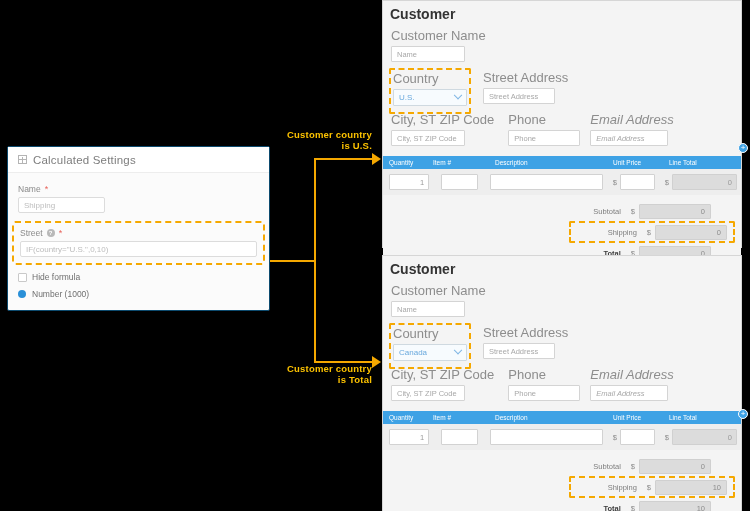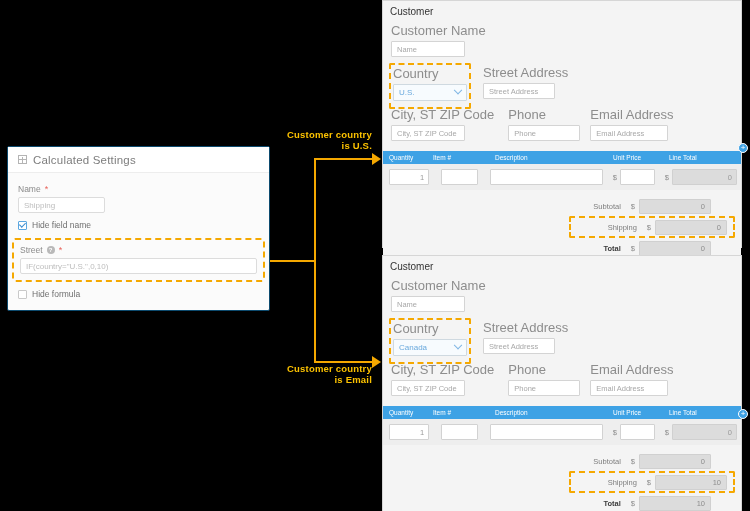--- a/index.html
+++ b/index.html
@@ -59,21 +59,21 @@
   .radio{ width:8px;height:8px;border-radius:50%;background:#2a90d8; flex:0 0 auto;}
 
   
   .form-card{
     position:absolute; left:382px; width:360px;
     background:#f4f4f4; border:1px solid #d6d6d6;
   }
   .form-top{ top:0px; height:248px; }
   .form-bot{ top:255px; height:256px; }
 
-  .cust-title{ font-size:10px; font-weight:normal; color:#333; padding:5px 0 0 7px; }
+  .cust-title{ font-size:14px; font-weight:bold; color:#333; padding:5px 0 0 7px; }
   .fields{ padding:6px 8px 0 8px; }
   .frow{ display:flex; }
   .fgroup{ margin-bottom:8px; }
   .flbl{ font-size:13px; color:#8d8d8d; margin-bottom:3px; }
   .finput{
     height:16px; background:#fff; border:1px solid #d4d4d4; border-radius:1px;
     font-size:7.5px; color:#a8a8a8; display:flex; align-items:center; padding:0 5px;
   }
   .w-name{ width:74px; }
   .w-street{ width:72px; }
@@ -83,21 +83,21 @@
   .country-wrap{ position:relative; padding:2px; }
   .country-wrap.hl{ border:2px dashed #f5a800; border-radius:2px; padding:1px 2px; margin:-2px; }
   .select{
     width:74px; height:17px; background:#f7fbfe; border:1px solid #cfd9e0; border-radius:1px;
     font-size:8px; color:#6aa9dd; display:flex; align-items:center; justify-content:space-between;
     padding:0 5px;
   }
   .chev{ width:6px; height:6px; border-right:1.2px solid #7fb5e4; border-bottom:1.2px solid #7fb5e4;
          transform:rotate(45deg) translate(-2px,-2px); }
   .gap-a{ margin-left:14px; }
-  .gap-b{ margin-left:10px; }
+  .gap-b{ margin-left:10px;font-style:italic; }
 
   
   .tbl{ margin-top:2px; }
   .thead{
     background:#3ea2e5; height:13px; display:flex; align-items:center; color:#fff; font-size:6.5px;
   }
   .thead span{ display:block; }
   .c-qty{ width:50px; padding-left:6px; }
   .c-item{ width:62px; }
   .c-desc{ flex:1; }
@@ -159,58 +159,58 @@
   </div>
   <div class="calc-body">
     <div class="fld-label">
       <span>Name</span>
       <span class="req">*</span>
     </div>
     <div class="txtbox name-box">
       <span>Shipping</span>
     </div>
 
-    <div class="check-row">
-      <span class="cbox on"></span>
-      <span class="check-lbl">Hide field name</span>
-    </div>
 
     <div class="formula-zone">
       <div class="fld-label">
         <span>Street</span>
         <span class="info-ico">?</span>
         <span class="req">*</span>
       </div>
       <div class="txtbox formula-box">
         <span>IF(country="U.S.",0,10)</span>
       </div>
     </div>
 
     <div class="check-row">
       <span class="cbox"></span>
       <span class="check-lbl">Hide formula</span>
     </div>
 
+    <div class="radio-row">
+      <span class="radio"></span>
+      <span class="check-lbl">Number (1000)</span>
+    </div>
   </div>
 </div>
 
 <div class="conn" style="left:270px; top:260px; width:46px; height:2px;"></div>
 <div class="conn" style="left:314px; top:158px; width:2px; height:205px;"></div>
 <div class="conn" style="left:314px; top:158px; width:60px; height:2px;"></div>
 <div class="conn" style="left:314px; top:361px; width:60px; height:2px;"></div>
 <div class="arrow-head" style="left:372px; top:153px;"></div>
 <div class="arrow-head" style="left:372px; top:356px;"></div>
 
 <div class="ann" style="left:258px; top:129px; width:114px;">
   <div>Customer country</div>
   <div>is U.S.</div>
 </div>
 <div class="ann" style="left:258px; top:363px; width:114px;">
   <div>Customer country</div>
-  <div>is Email</div>
+  <div>is Total</div>
 </div>
 
 <div class="form-card form-top">
   <div class="cust-title">Customer</div>
 
   <div class="fields">
     <div class="fgroup">
       <div class="flbl">Customer Name</div>
       <div class="finput w-name">
         <span>Name</span>

